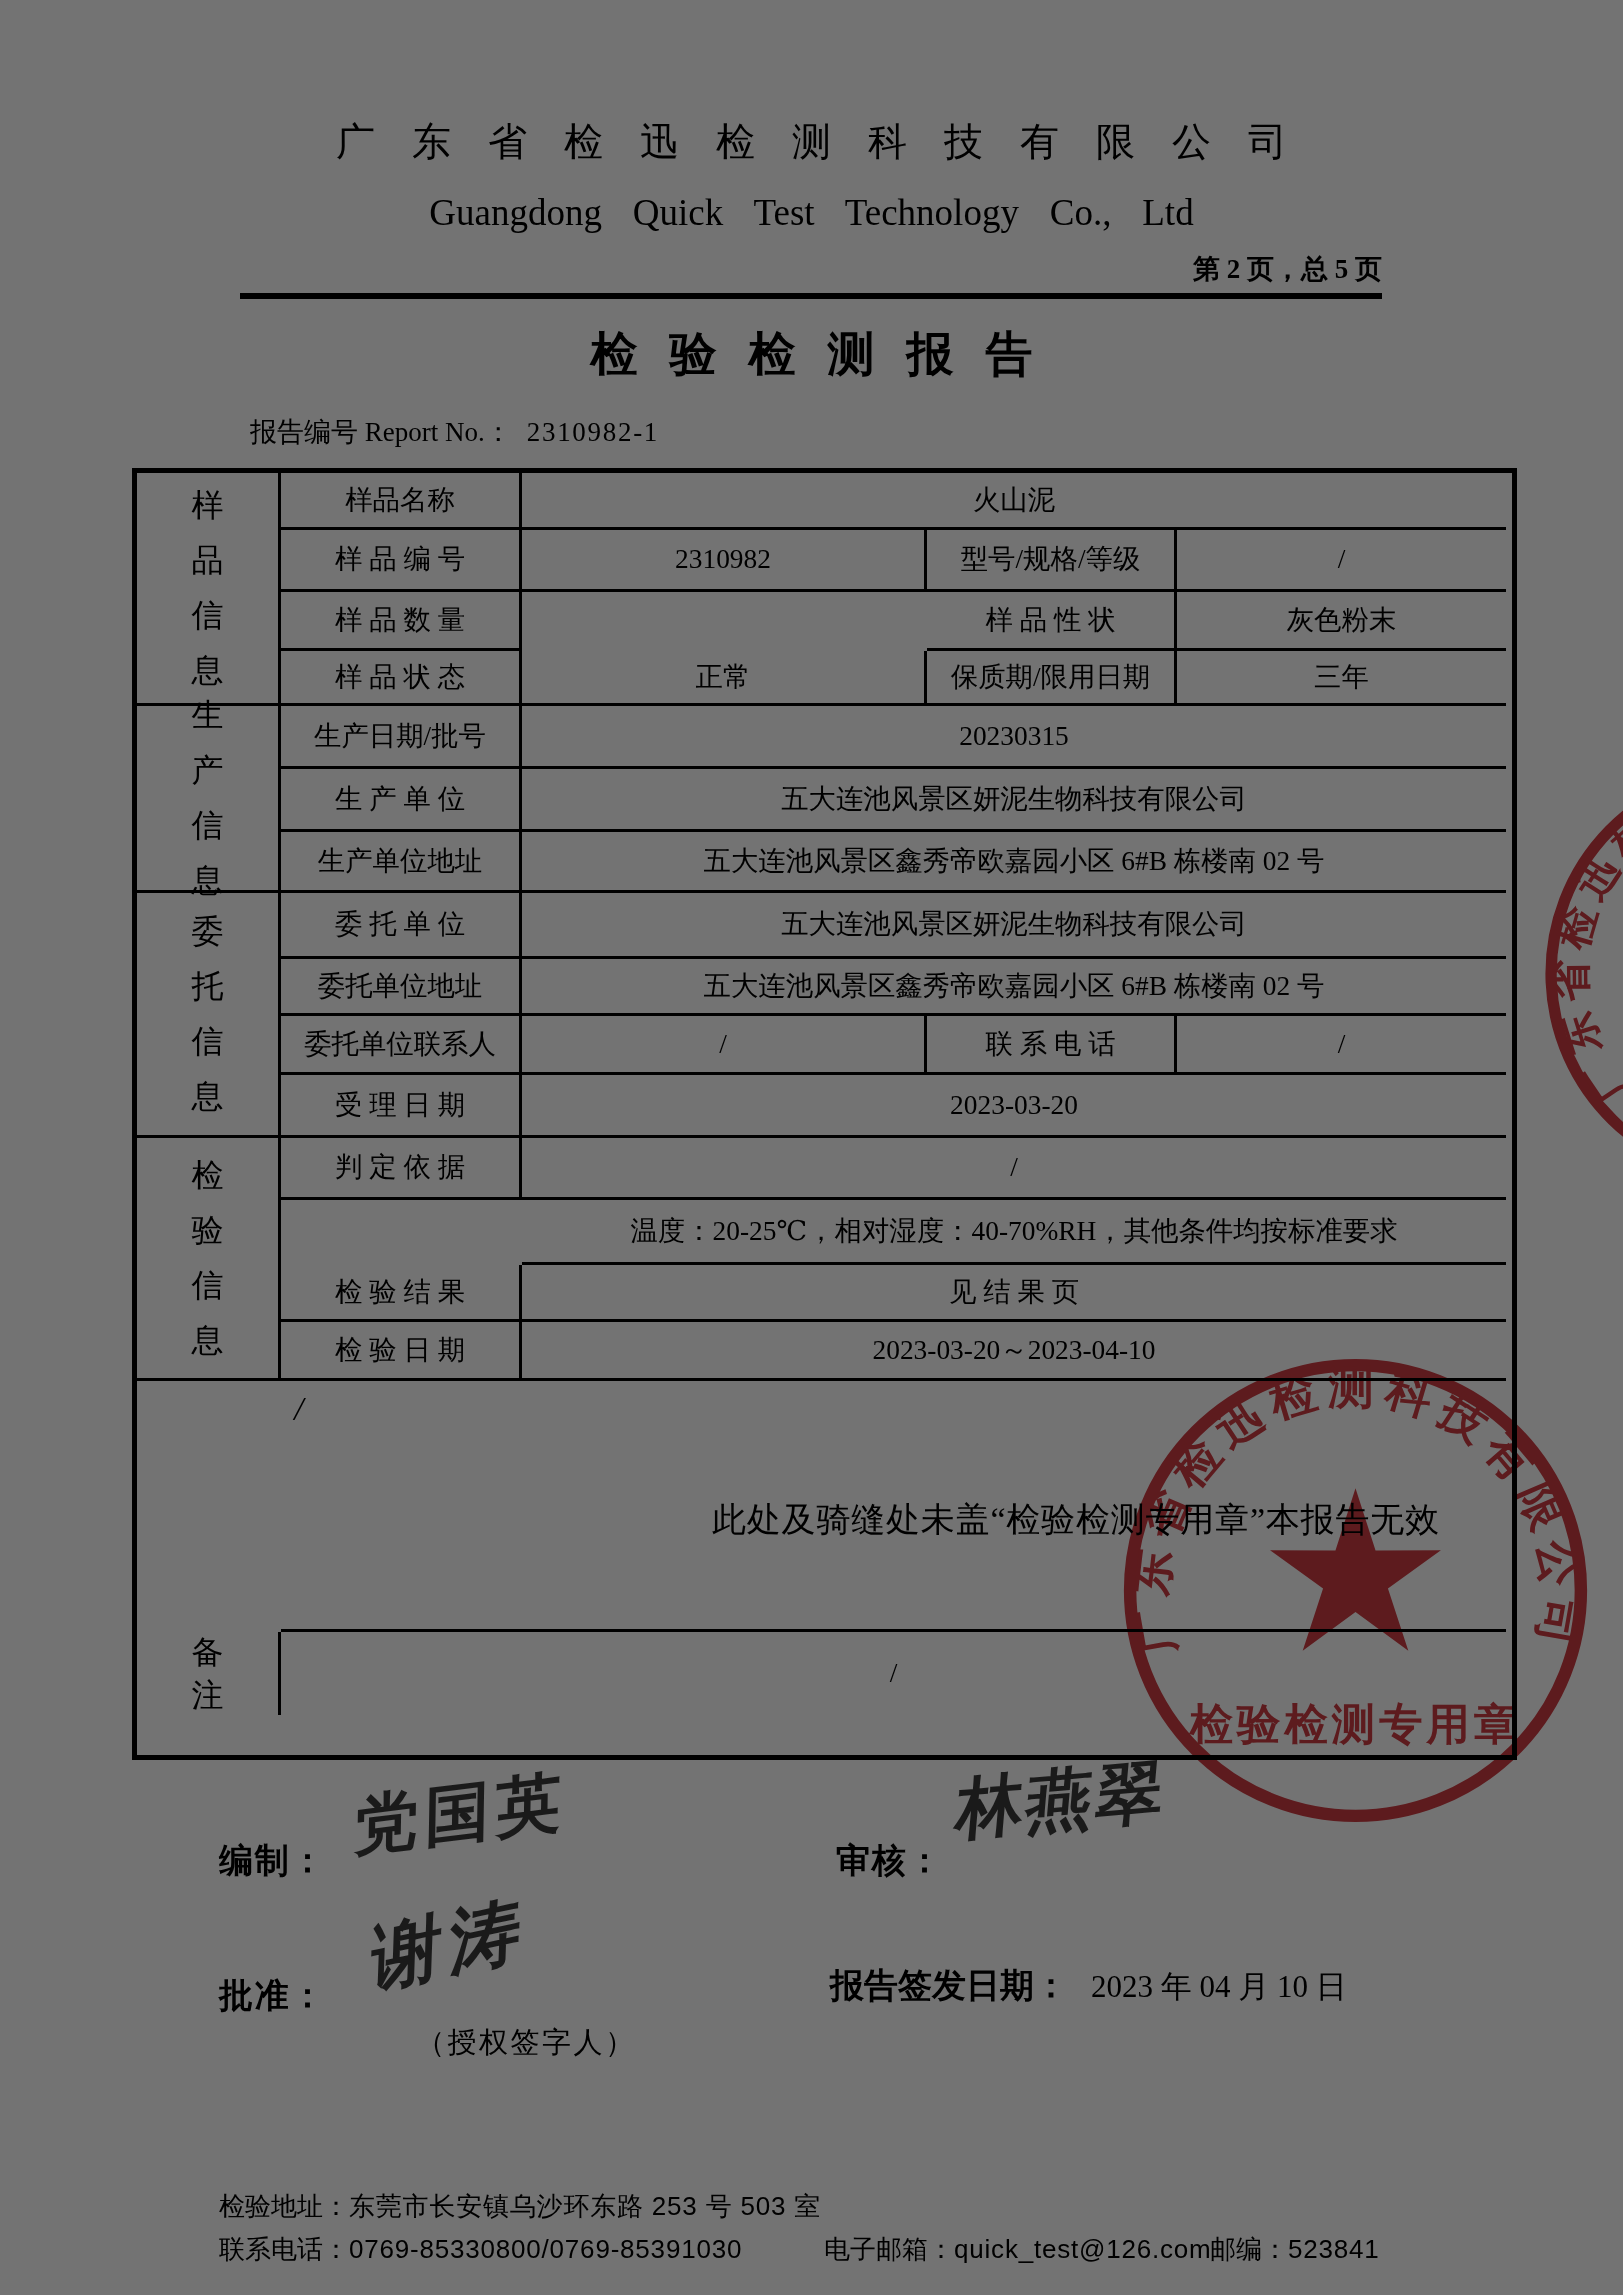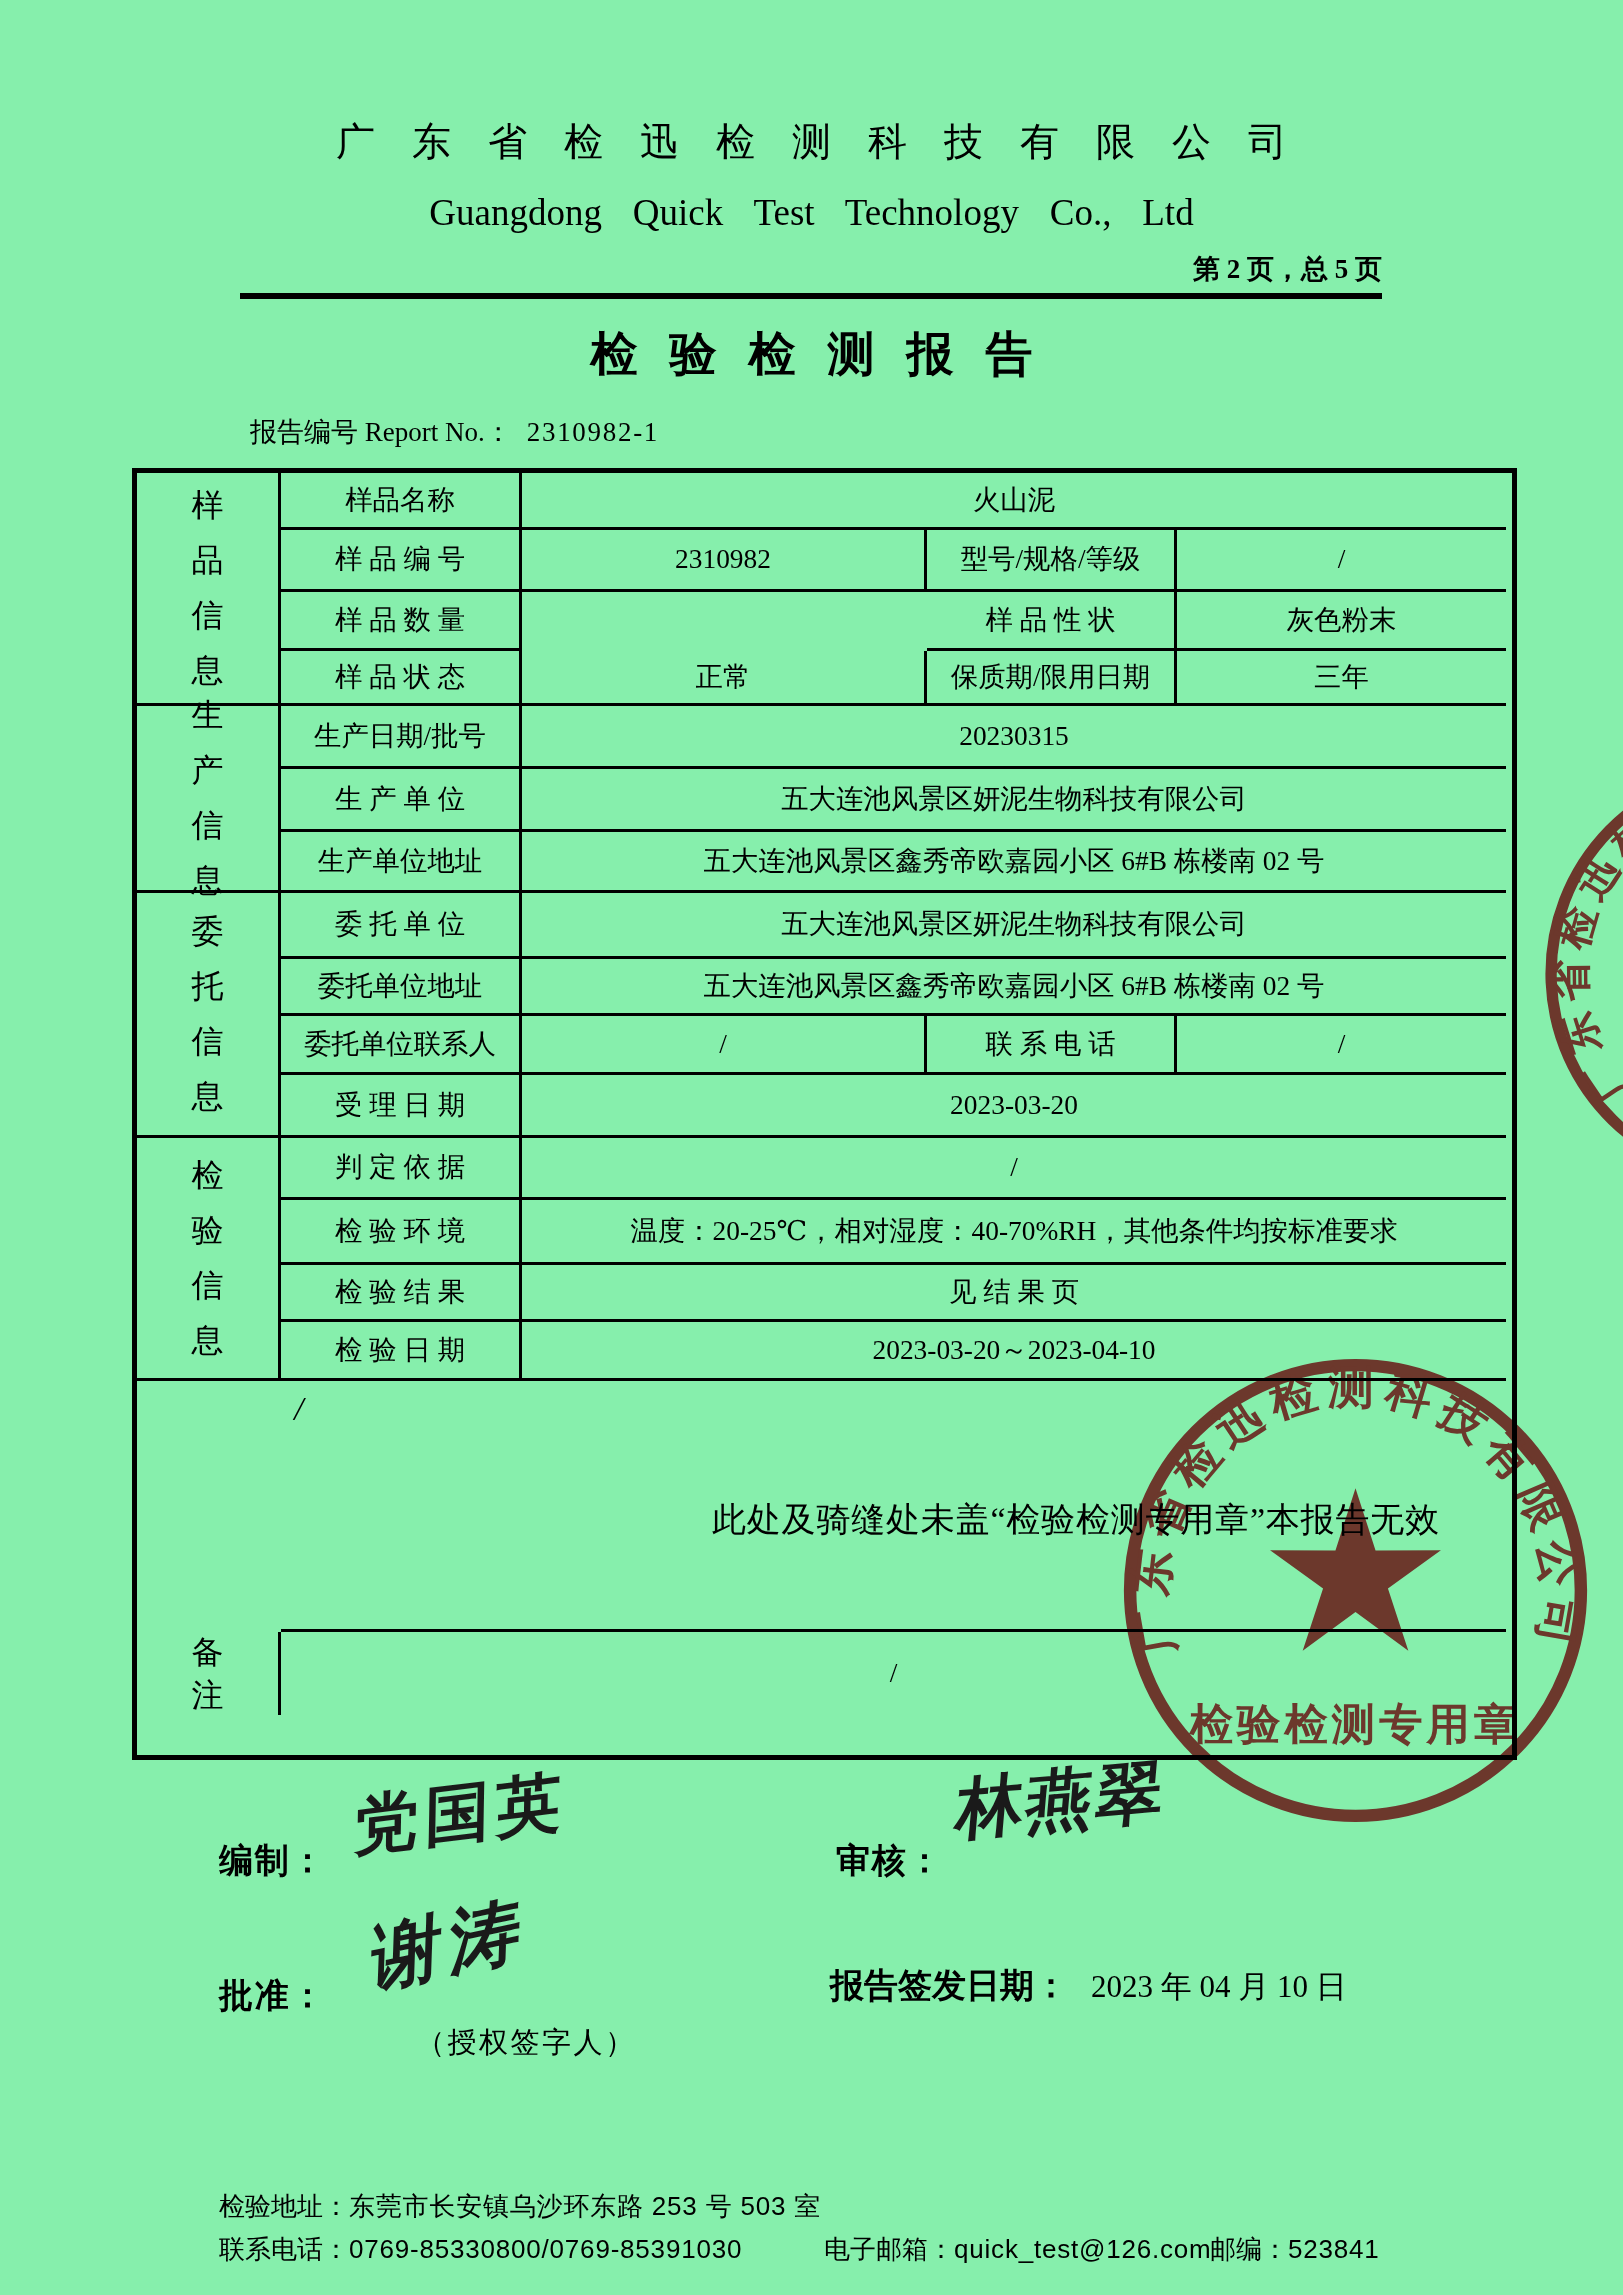--- a/index.html
+++ b/index.html
@@ -1,17 +1,17 @@
 <!DOCTYPE html>
 <html style="font-size:13.3px"><head>
 <meta charset="utf-8">
 <style>
   html,body{margin:0;padding:0;background:#888;}
   .page{
-    position:relative;width:1623px;height:2295px;background:#86efac;
+    position:relative;width:1623px;height:2295px;background:#737373;
     margin:0 auto;overflow:hidden;color:#000;
     font-family:"Liberation Serif","DejaVu Serif",serif;
   }
   
   .company-cn{
     position:absolute;top:115px;left:0;width:100%;text-align:center;
     font-size:39px;letter-spacing:37px;text-indent:37px;white-space:nowrap;
   }
   .company-en{
     position:absolute;top:191px;left:0;width:100%;text-align:center;
@@ -140,21 +140,20 @@
     <div class="cell" style="grid-column:4/5;grid-row:10/11;">联 系 电 话</div>
     <div class="cell noR" style="grid-column:5/6;grid-row:10/11;">/</div>
     <div class="cell" style="grid-column:2/3;grid-row:11/12;">受 理 日 期</div>
     <div class="cell noR" style="grid-column:3/6;grid-row:11/12;">2023-03-20</div>
 
     <div class="cell vgroup" style="grid-column:1/2;grid-row:12/16;">
         <span class="lh4">检验信息</span>
       </div>
     <div class="cell" style="grid-column:2/3;grid-row:12/13;">判 定 依 据</div>
     <div class="cell noR" style="grid-column:3/6;grid-row:12/13;">/</div>
-    <div class="cell" style="grid-column:2/3;grid-row:13/14;">检 验 环 境</div>
     <div class="cell noR" style="grid-column:3/6;grid-row:13/14;">温度：20-25℃，相对湿度：40-70%RH，其他条件均按标准要求</div>
     <div class="cell" style="grid-column:2/3;grid-row:14/15;">检 验 结 果</div>
     <div class="cell noR" style="grid-column:3/6;grid-row:14/15;">见 结 果 页</div>
     <div class="cell" style="grid-column:2/3;grid-row:15/16;">检 验 日 期</div>
     <div class="cell noR" style="grid-column:3/6;grid-row:15/16;">2023-03-20～2023-04-10</div>
 
     <div class="cell noR concl" style="grid-column:2/6;grid-row:16/17;">
       <span class="slash">/</span>
       <span class="note">此处及骑缝处未盖“检验检测专用章”本报告无效</span>
     </div>

